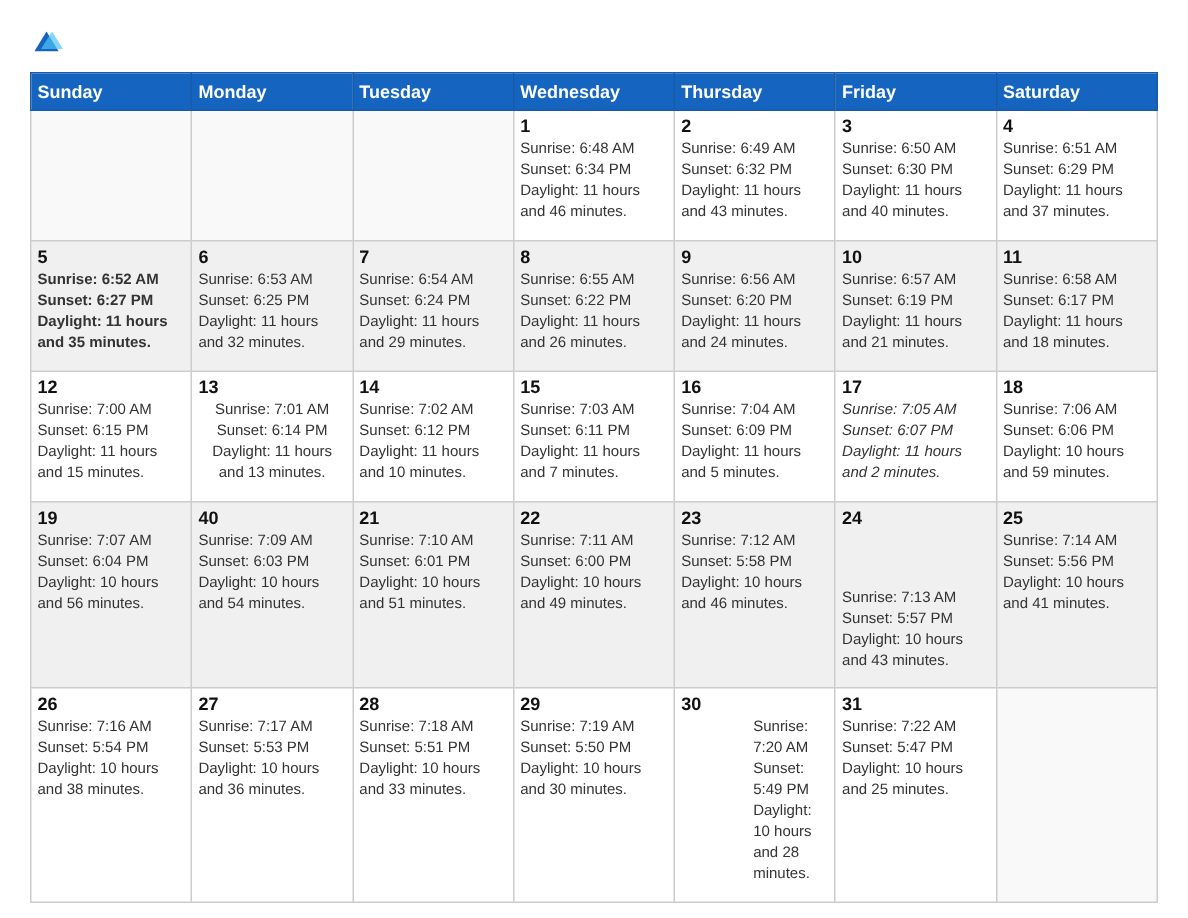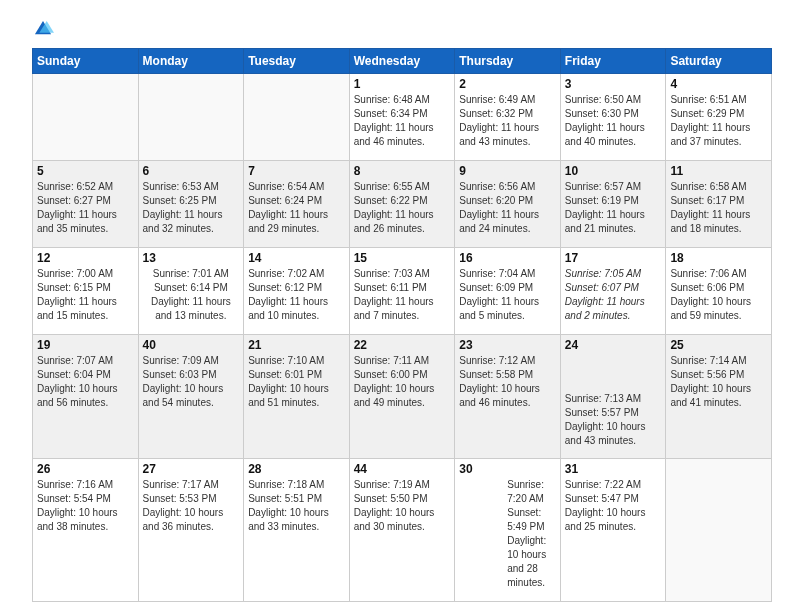--- a/index.html
+++ b/index.html
@@ -6,21 +6,21 @@
     body {
       font-family: Arial, sans-serif;
       background: #fff;
       width: 792px;
       height: 612px;
       overflow: hidden;
     }
     .page {
       width: 792px;
       height: 612px;
-      padding: 18px 20px 10px 32px;
+      padding: 18px 20px 10px 20px;
       display: flex;
       flex-direction: column;
     }
     .header {
       display: flex;
       align-items: flex-start;
       justify-content: space-between;
       margin-bottom: 8px;
     }
     .logo {
@@ -157,21 +157,21 @@
             <span class="day-number">4</span>
             <div class="day-info" style="white-space: pre-line;">Sunrise: 6:51 AM
 Sunset: 6:29 PM
 Daylight: 11 hours
 and 37 minutes.</div>
           </td>
         </tr>
         <tr class="row-shaded">
           <td>
             <span class="day-number">5</span>
-            <div class="day-info" style="white-space: pre-line;">Sunrise: 6:52 AM
+            <div class="day-info" style="white-space: pre-line; font-weight: bold;">Sunrise: 6:52 AM
 Sunset: 6:27 PM
 Daylight: 11 hours
 and 35 minutes.</div>
           </td>
           <td>
             <span class="day-number">6</span>
             <div class="day-info" style="white-space: pre-line;">Sunrise: 6:53 AM
 Sunset: 6:25 PM
 Daylight: 11 hours
 and 32 minutes.</div>
@@ -330,21 +330,21 @@
 and 36 minutes.</div>
           </td>
           <td>
             <span class="day-number">28</span>
             <div class="day-info" style="white-space: pre-line;">Sunrise: 7:18 AM
 Sunset: 5:51 PM
 Daylight: 10 hours
 and 33 minutes.</div>
           </td>
           <td>
-            <span class="day-number">44</span>
+            <span class="day-number">29</span>
             <div class="day-info" style="white-space: pre-line;">Sunrise: 7:19 AM
 Sunset: 5:50 PM
 Daylight: 10 hours
 and 30 minutes.</div>
           </td>
           <td>
             <span class="day-number">30</span>
             <div class="day-info" style="white-space: pre-line; margin-left: 48px;">Sunrise: 7:20 AM
 Sunset: 5:49 PM
 Daylight: 10 hours

